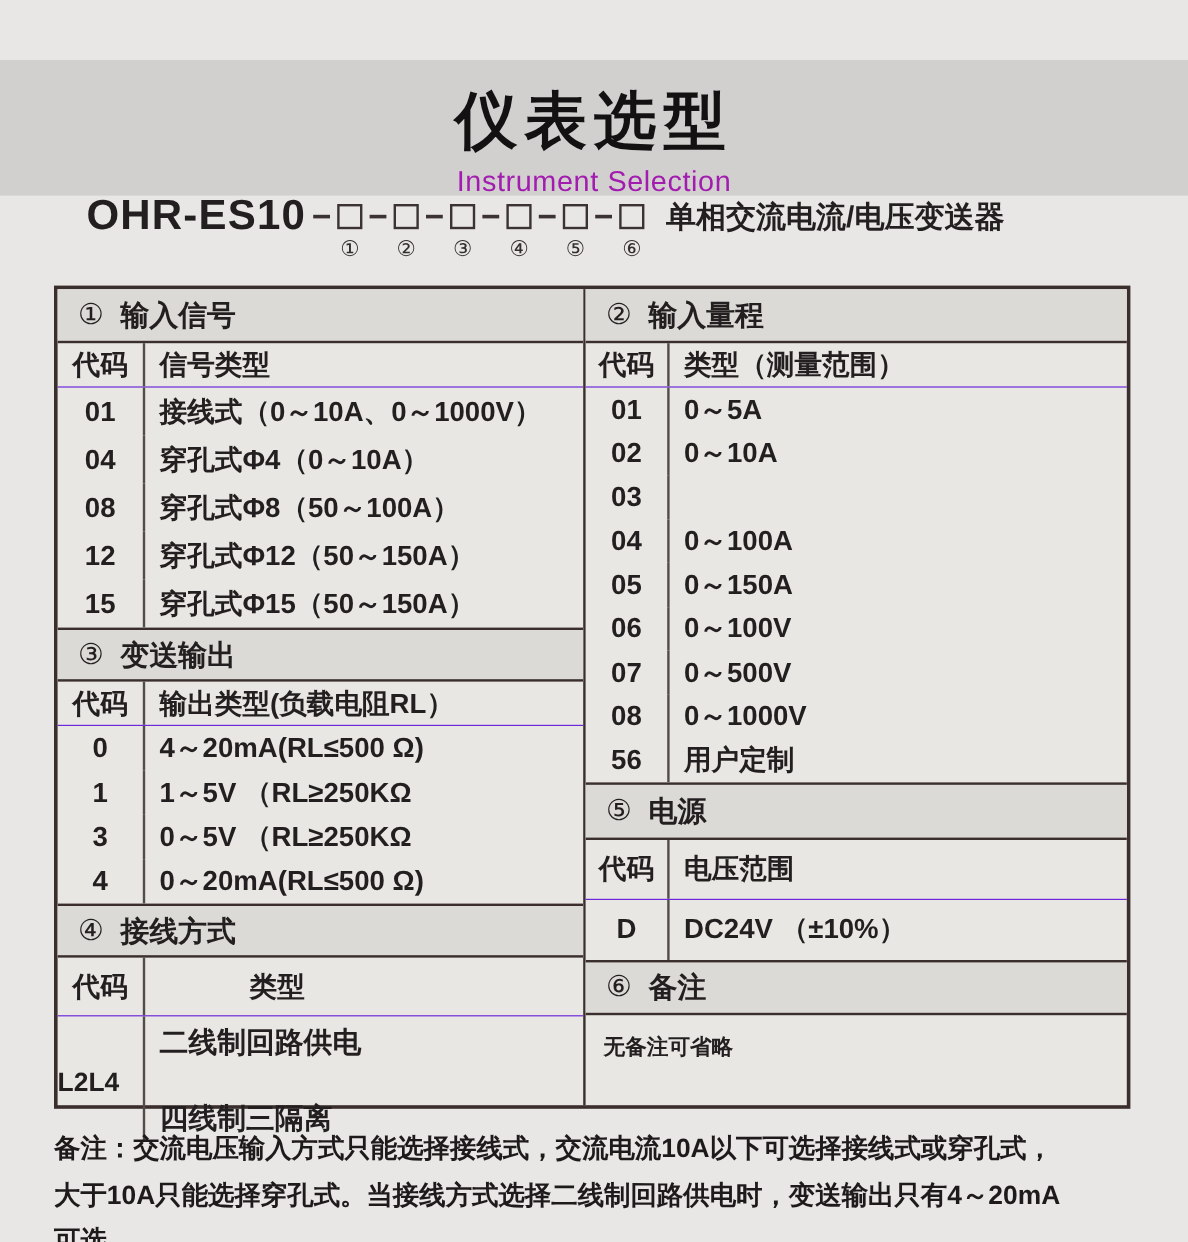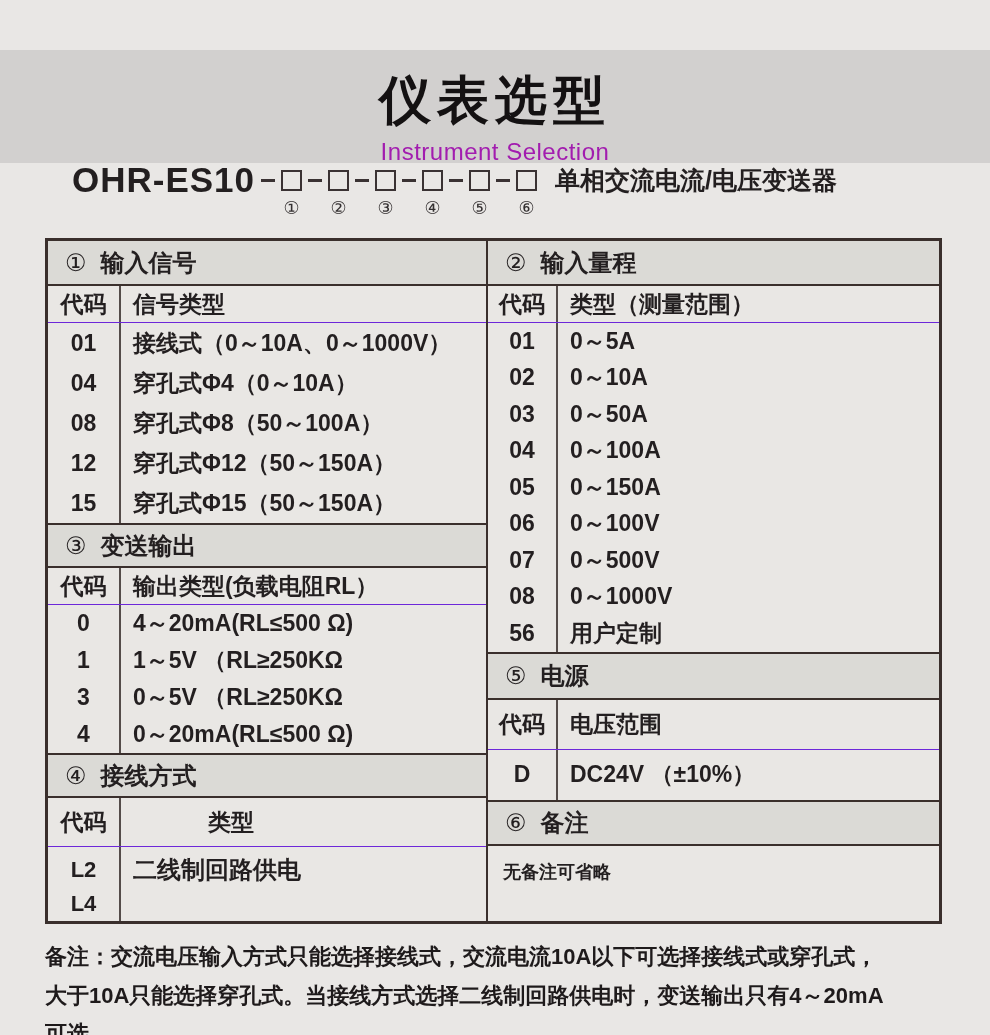--- a/index.html
+++ b/index.html
@@ -115,21 +115,21 @@
   .rows { display: flex; flex-direction: column; flex: none; justify-content: center; }
   .rows-is .trow { height: 40px; }
   .rows-out .trow { height: 37px; }
   .rows-ir .trow { height: 36.5px; }
   .row-d { height: 50px; }
 
   .block { flex: 1; display: flex; }
   .block .code2 {
     flex: none;
     border-right: 2px solid #544c49;
-    display: flex; flex-direction: column;
+    display: flex; flex-direction: row;
     align-items: center; padding-top: 6px;
     font-size: 22px; font-weight: bold; line-height: 34px;
   }
   .col-left .block .code2 { width: 73px; }
   .block .desc2 {
     flex: 1; display: flex; flex-direction: column;
     padding: 6px 0 0 12px;
     font-size: 24px; font-weight: bold; line-height: 34px; gap: 29px;
   }
   .remark-block {
@@ -259,20 +259,21 @@
       <div class="cell code">代码</div>
       <div class="cell desc centered">类型</div>
     </div>
     <div class="block">
       <div class="code2">
         <span>L2</span>
         <span>L4</span>
       </div>
       <div class="desc2">
         <span>二线制回路供电</span>
+        <span>四线制三隔离</span>
       </div>
     </div>
   </div>
 
   <div class="col col-right">
 
     <div class="sechead">
       <span class="secno">②</span>
       <span>输入量程</span>
     </div>
@@ -284,21 +285,20 @@
       <div class="trow">
         <div class="cell code">01</div>
         <div class="cell desc">0～5A</div>
       </div>
       <div class="trow">
         <div class="cell code">02</div>
         <div class="cell desc">0～10A</div>
       </div>
       <div class="trow">
         <div class="cell code">03</div>
-        <div class="cell desc">0～50A</div>
       </div>
       <div class="trow">
         <div class="cell code">04</div>
         <div class="cell desc">0～100A</div>
       </div>
       <div class="trow">
         <div class="cell code">05</div>
         <div class="cell desc">0～150A</div>
       </div>
       <div class="trow">

